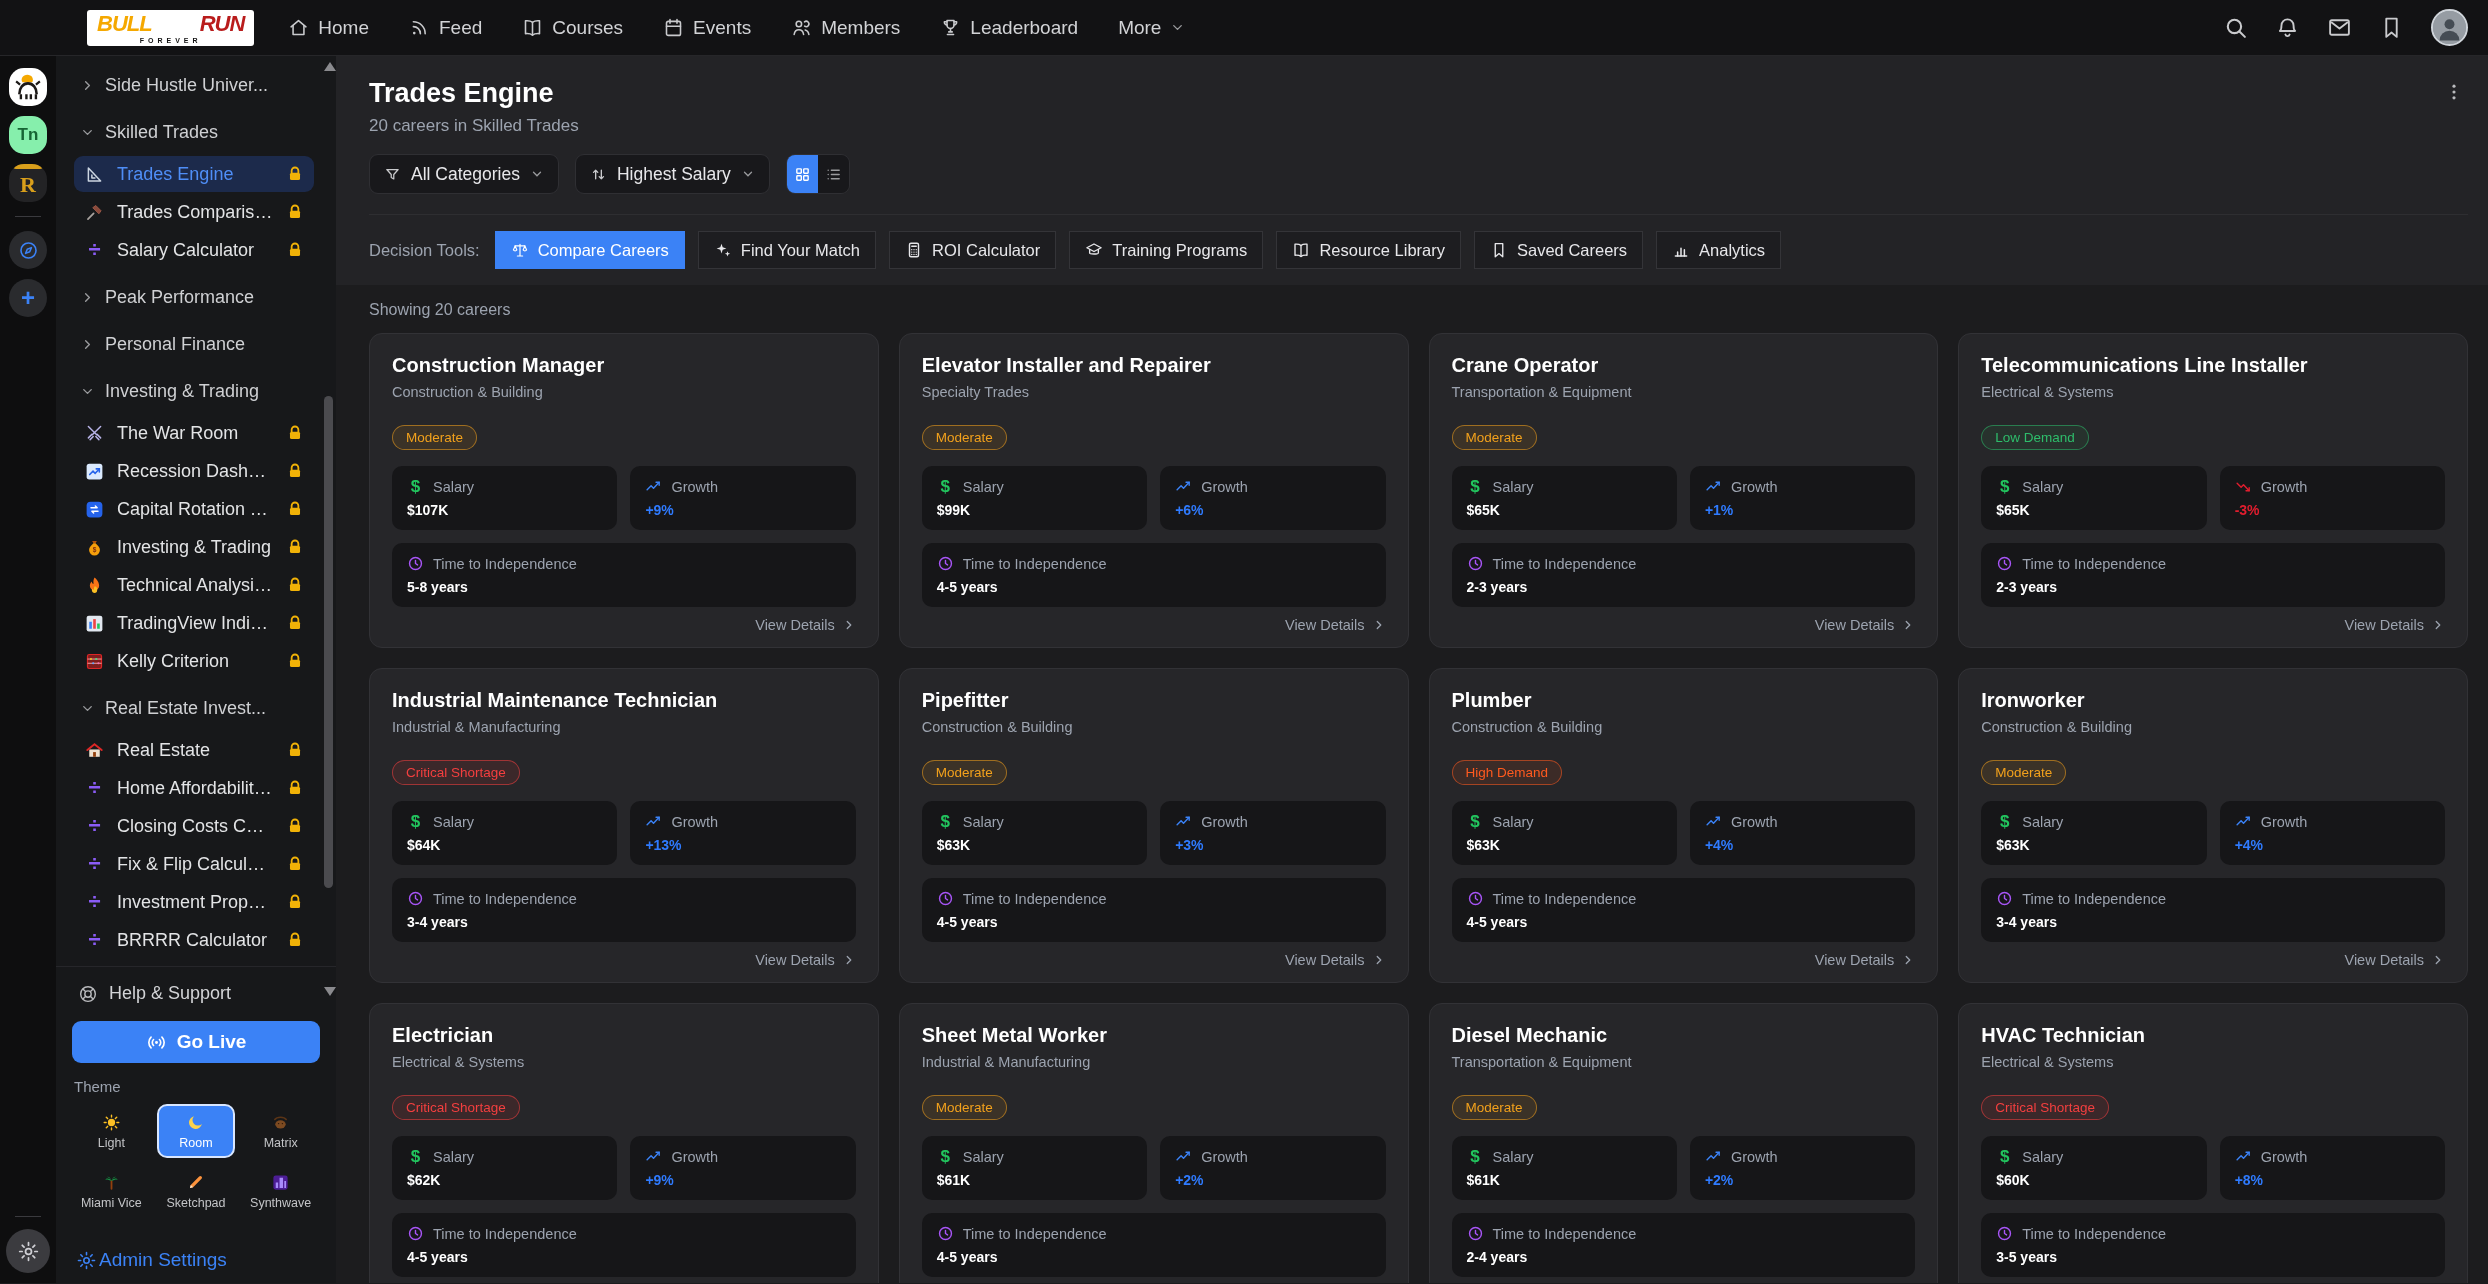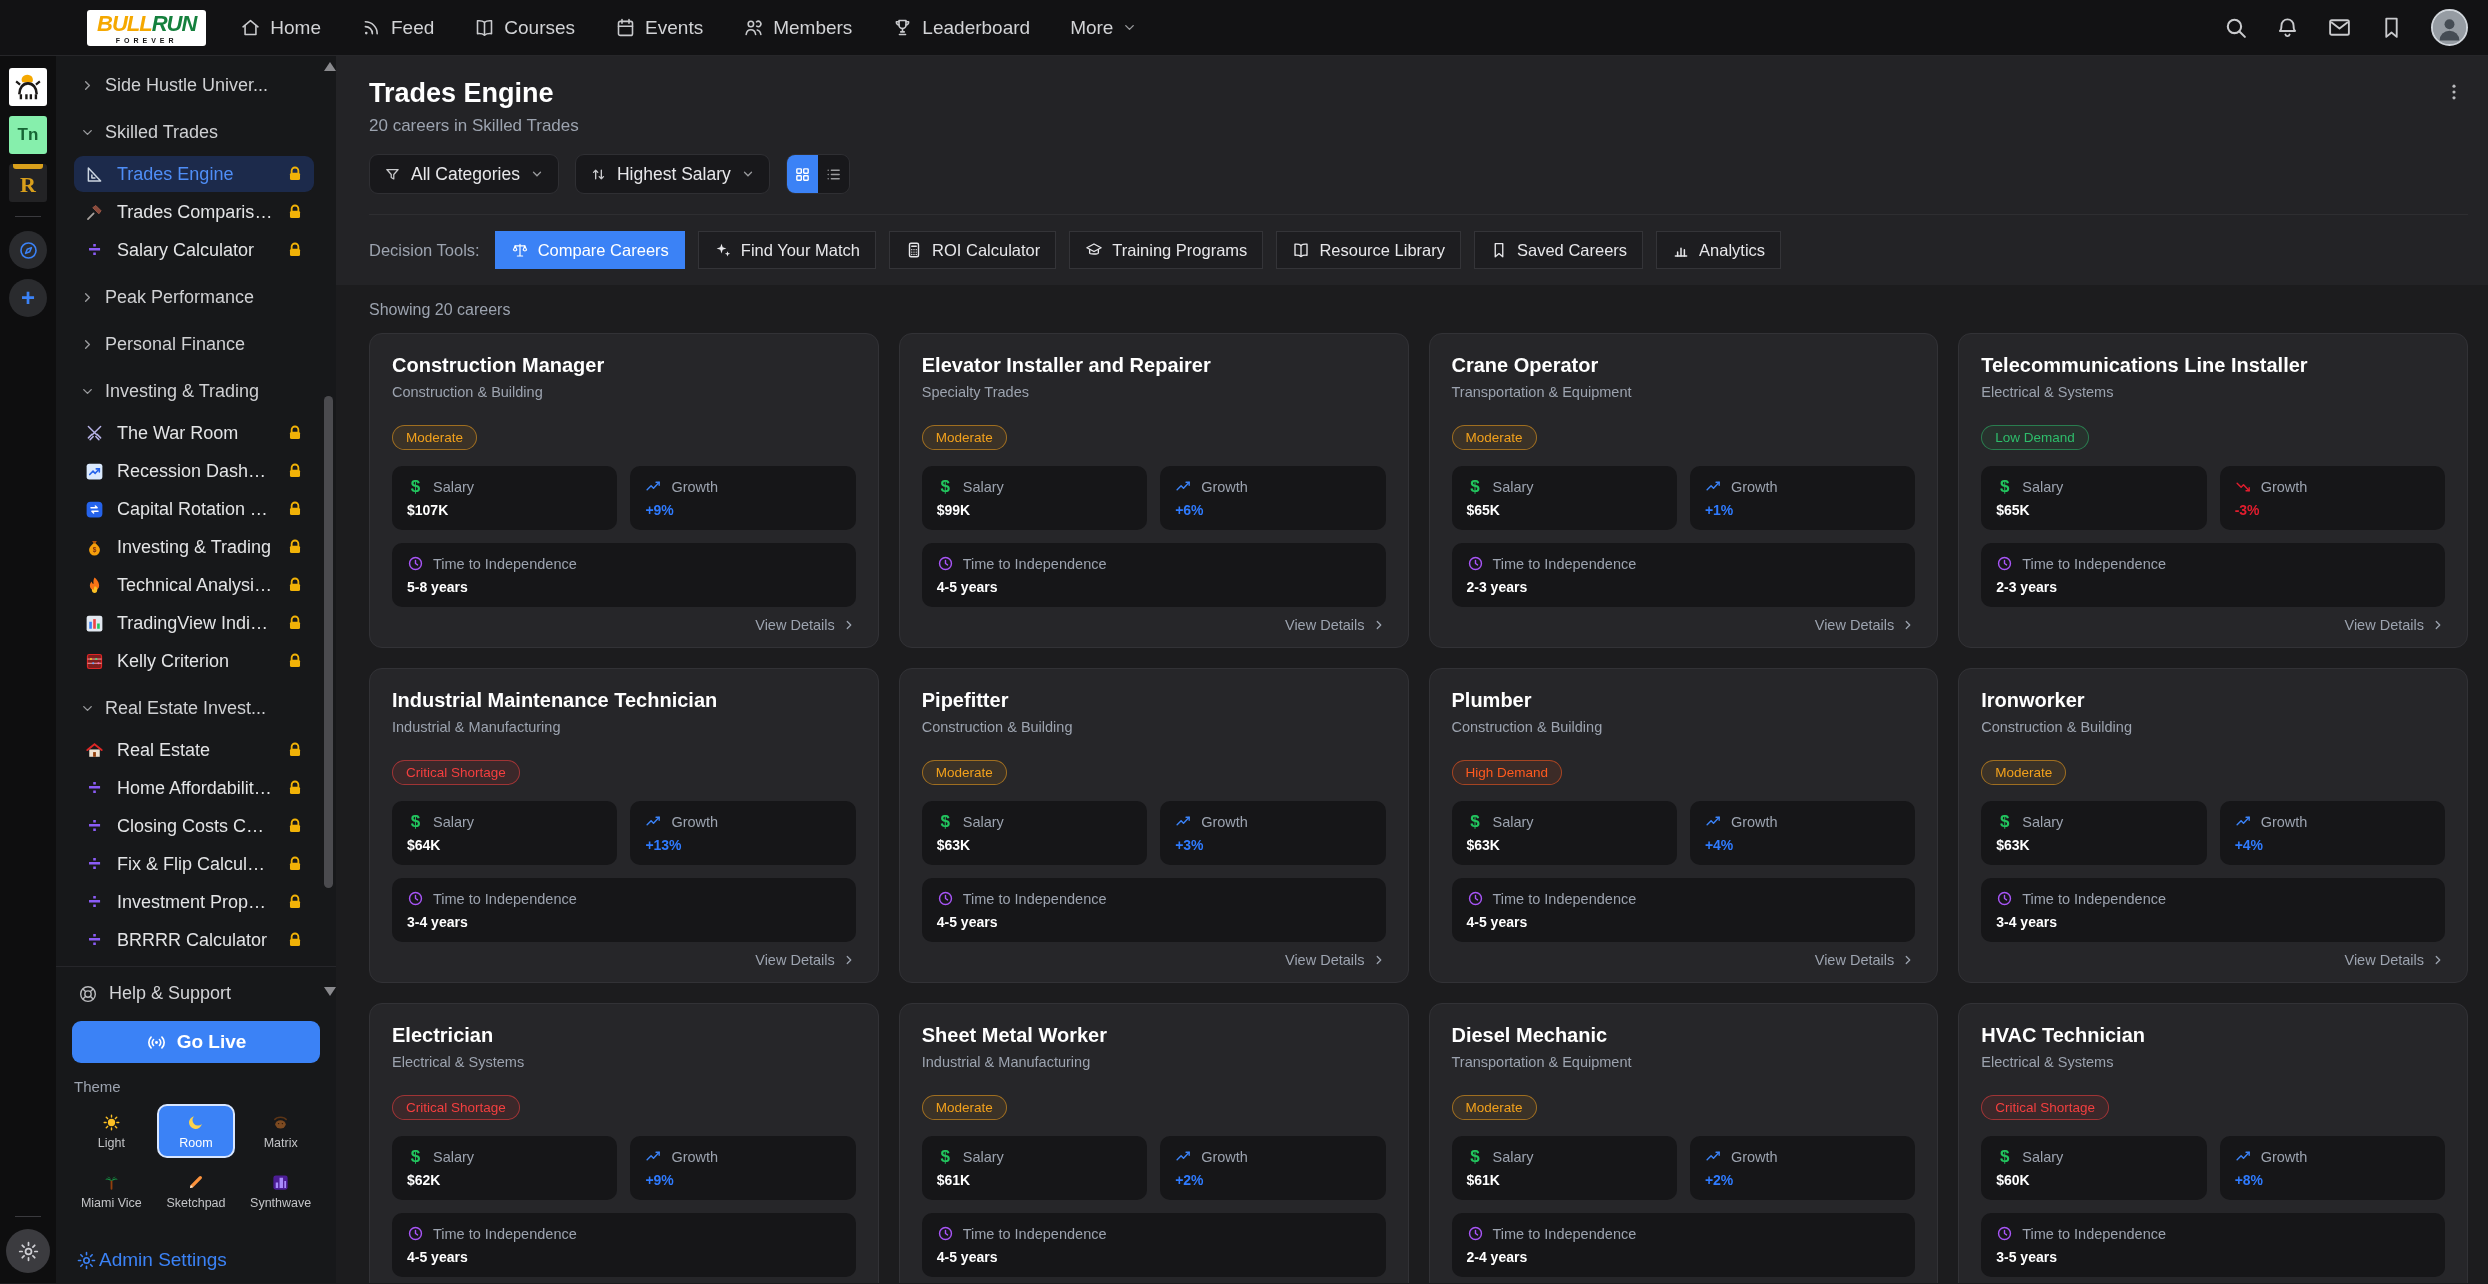--- a/index.html
+++ b/index.html
@@ -7,37 +7,37 @@
   .screen{width:2488px;height:1284px;overflow:hidden;position:relative;
     font-family:"Liberation Sans",sans-serif;color:#e7e7ea;background:#1b1b1d;}
 
   
   .topnav{height:56px;background:#121214;border-bottom:1px solid #262629;
     display:flex;align-items:center;padding:0 20px 0 87px;}
   .logo{background:#fff;border-radius:3px;padding:3px 10px 2px;display:flex;flex-direction:column;
     align-items:center;line-height:1;cursor:pointer;}
   .logo-row{font-style:italic;font-weight:bold;font-size:22px;letter-spacing:-1px;}
   .logo-bull{color:#f5a800;}
-  .logo-run{color:#15803d;}
+  .logo-run{color:#b91c1c;margin-left:48px;}
   .logo-sub{font-size:7px;letter-spacing:4px;color:#131313;margin-top:2px;font-weight:bold;}
   .nav-items{display:flex;align-items:center;gap:40px;margin-left:34px;}
   .nav-item{display:flex;align-items:center;gap:9px;color:#d2d3d6;font-size:19px;cursor:pointer;}
   .nav-item .ic{width:21px;height:21px;color:#c9cacd;}
   .nav-item .chev{width:15px;height:15px;color:#9a9b9e;}
   .nav-right{margin-left:auto;display:flex;align-items:center;gap:27px;}
   .nav-right .icbtn{width:25px;height:25px;color:#c9cacd;cursor:pointer;background:none;border:none;padding:0;}
   .avatar{width:37px;height:37px;border-radius:50%;background:#8f969e;border:2px solid #cfd4da;
     box-shadow:0 0 0 2px #121214;overflow:hidden;cursor:pointer;}
 
   .under{display:flex;height:1227px;}
 
   
   .rail{width:56px;background:#0e0e0f;display:flex;flex-direction:column;align-items:center;
     padding-top:12px;gap:10px;flex-shrink:0;}
-  .tile{width:38px;height:38px;border-radius:3px;display:flex;align-items:center;justify-content:center;cursor:pointer;}
+  .tile{width:38px;height:38px;border-radius:15px;display:flex;align-items:center;justify-content:center;cursor:pointer;}
   .tile-bull{background:#ffffff;}
   .tile-bull svg{width:30px;height:30px;}
   .tile-tn{background:#86efac;color:#166534;font-weight:bold;font-size:17px;}
   .tile-r{background:#232325;flex-direction:column;position:relative;overflow:hidden;}
   .r-bar{position:absolute;top:0;left:4px;right:4px;height:5px;background:#d99f1b;border-radius:0 0 3px 3px;}
   .r-glyph{font-family:"Liberation Serif",serif;font-weight:bold;font-size:22px;color:#d99f1b;margin-top:4px;}
   .rail-div{width:26px;height:1px;background:#3a3a3e;margin:4px 0;}
   .circ{width:38px;height:38px;border-radius:50%;background:#2a2b2e;display:flex;align-items:center;
     justify-content:center;color:#3b82f6;cursor:pointer;}
   .circ .ic{width:21px;height:21px;}

